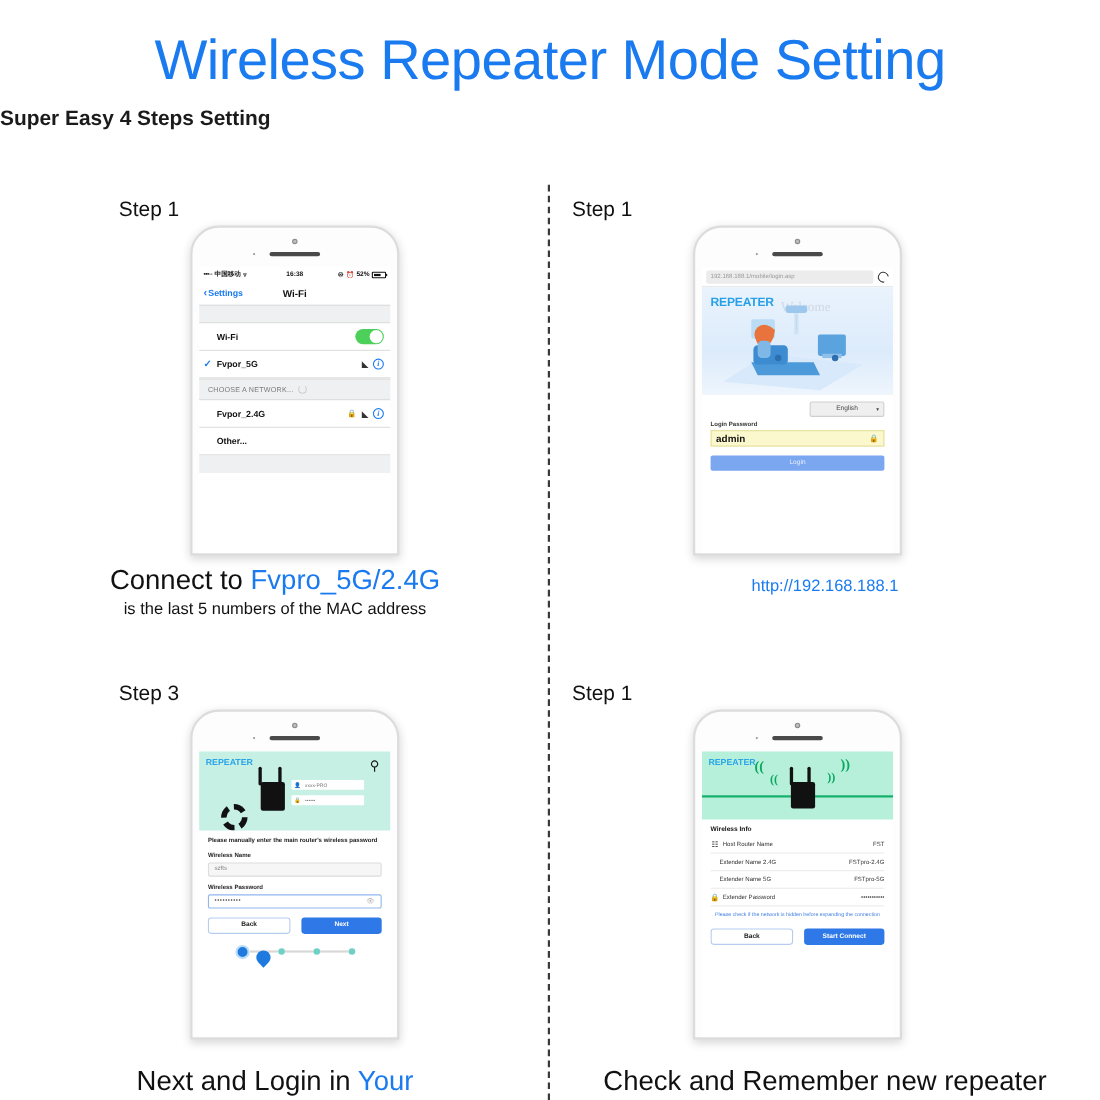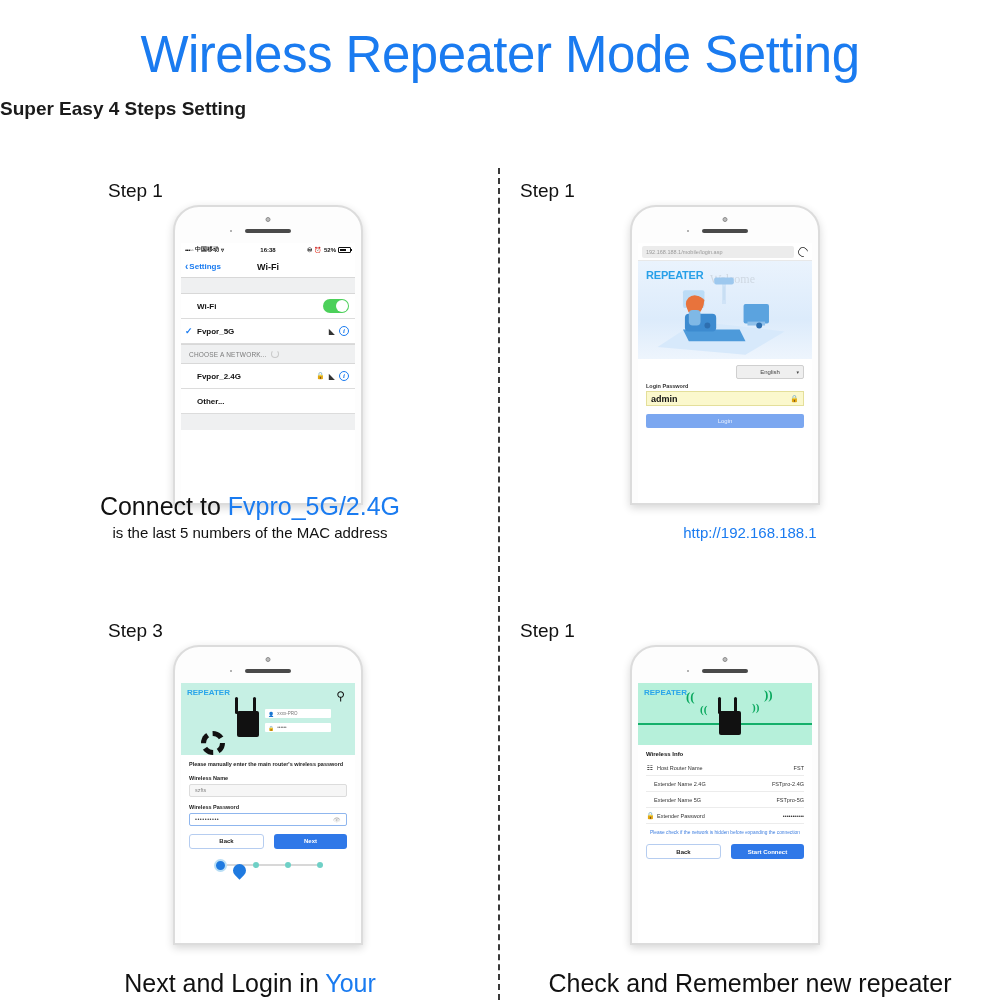--- a/index.html
+++ b/index.html
@@ -312,21 +312,21 @@
   .caption {
     position: absolute; left: 0; width: 500px;
     text-align: center;
   }
   .cap-main {
     font-size: 25px; color: #111; line-height: 1.2;
   }
   .cap-main .blue { color: #1a7bf0; }
   .cap-sub { font-size: 15px; color: #111; margin-top: 3px; }
   .cap-sub2 { font-size: 15px; color: #1a7bf0; margin-top: 12px; }
-  .c1 .caption { top: 331px; }
+  .c1 .caption { top: 352px; }
   .c2 .caption { top: 352px; }
   .c3 .caption { top: 368px; }
   .c4 .caption { top: 368px; }
 </style>
 </head>
 <body>
 
 <div class="page">
 
   <div class="main-title">Wireless Repeater Mode Setting</div>

